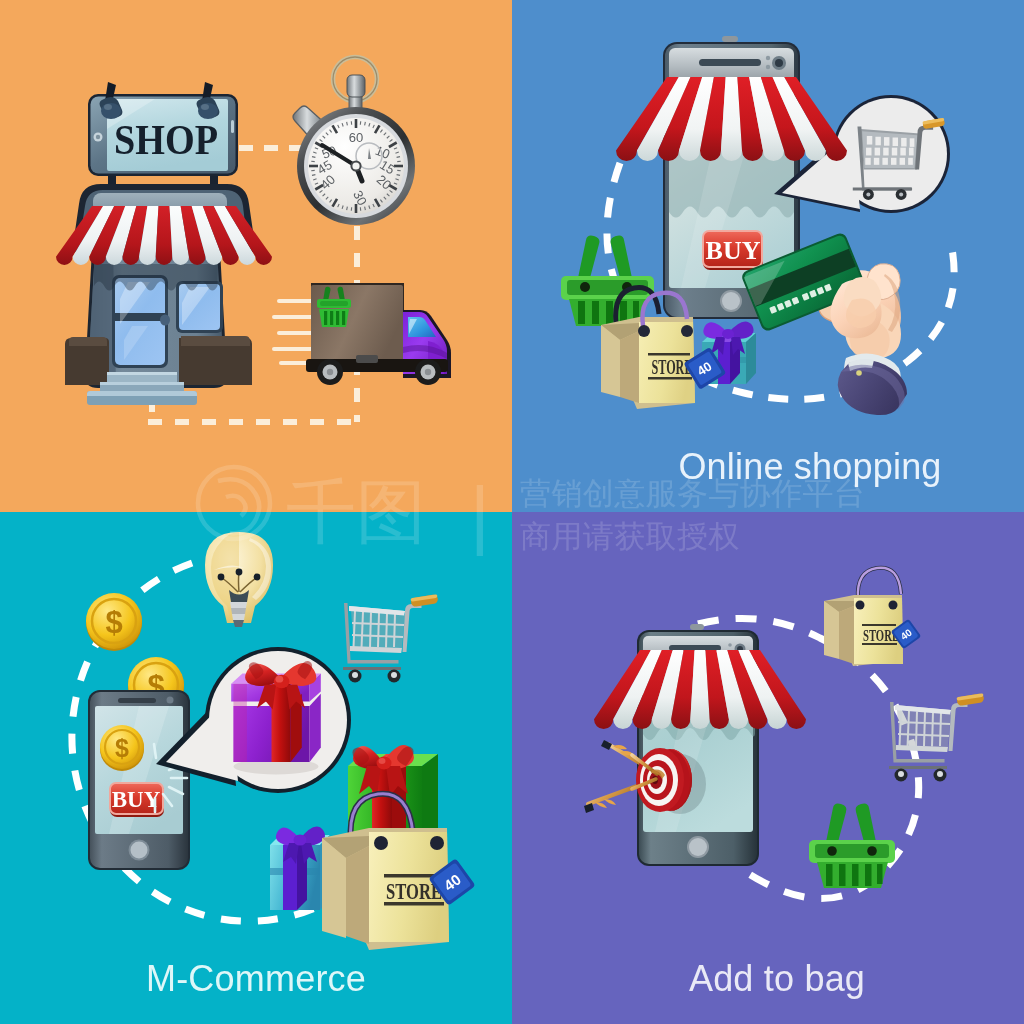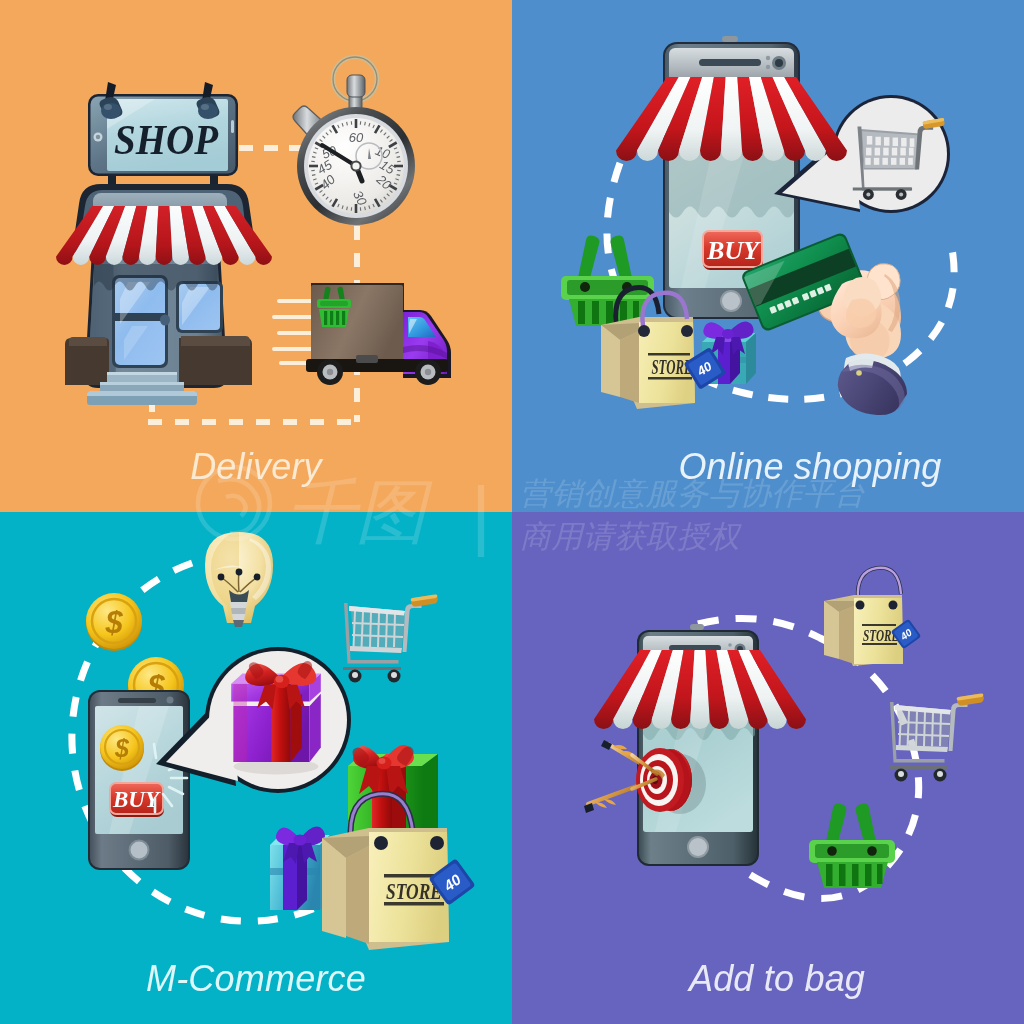--- a/index.html
+++ b/index.html
@@ -1,18 +1,18 @@
 <!DOCTYPE html>
 <html><head>
 <meta charset="utf-8">
 <title>E-commerce concept icons</title>
 <style>
   html,body{margin:0;padding:0;width:1024px;height:1024px;overflow:hidden;background:#fff;}
   *{box-sizing:border-box;}
-  .grid{position:relative;width:1024px;height:1024px;font-style:italic;}
+  .grid{position:relative;width:1024px;height:1024px;}
   .quad{position:absolute;width:512px;height:512px;overflow:hidden;}
   .q-tl{left:0;top:0;}
   .q-tr{left:512px;top:0;}
   .q-bl{left:0;top:512px;}
   .q-br{left:512px;top:512px;}
   .caption{position:absolute;left:0;width:512px;text-align:center;bottom:24px;
     font-family:"Liberation Sans",sans-serif;font-weight:400;font-size:36px;
     letter-spacing:0.2px;}
   .scene{position:absolute;left:0;top:0;width:512px;height:512px;}
   .wm{position:absolute;left:0;top:0;width:1024px;height:1024px;pointer-events:none;}
@@ -300,21 +300,20 @@
       <path d="M319 309 h30 l-3 18 h-24 z" fill="#2fbb34"></path>
       <g fill="#0e7d16">
         <rect x="324" y="311" width="3.2" height="14"></rect>
               <rect x="330" y="311" width="3.2" height="14"></rect>
         <rect x="336" y="311" width="3.2" height="14"></rect>
               <rect x="342" y="311" width="3.2" height="14"></rect>
       </g>
     </g>
   </g>
 </svg>
-    <div class="caption" style="color: rgb(251, 233, 210);">Delivery</div>
   </div>
   <div class="quad q-tr" id="p1" style="background: rgb(78, 142, 204);">
 <svg class="scene" viewBox="0 0 512 512" xmlns="http://www.w3.org/2000/svg">
   <defs>
     <linearGradient id="oPhoneBody" x1="0" y1="0" x2="1" y2="0">
       <stop offset="0" stop-color="#4b5b68"></stop>
             <stop offset="0.12" stop-color="#6d7f8c"></stop>
       <stop offset="0.8" stop-color="#55666f"></stop>
             <stop offset="1" stop-color="#2e3a45"></stop>
     </linearGradient>

